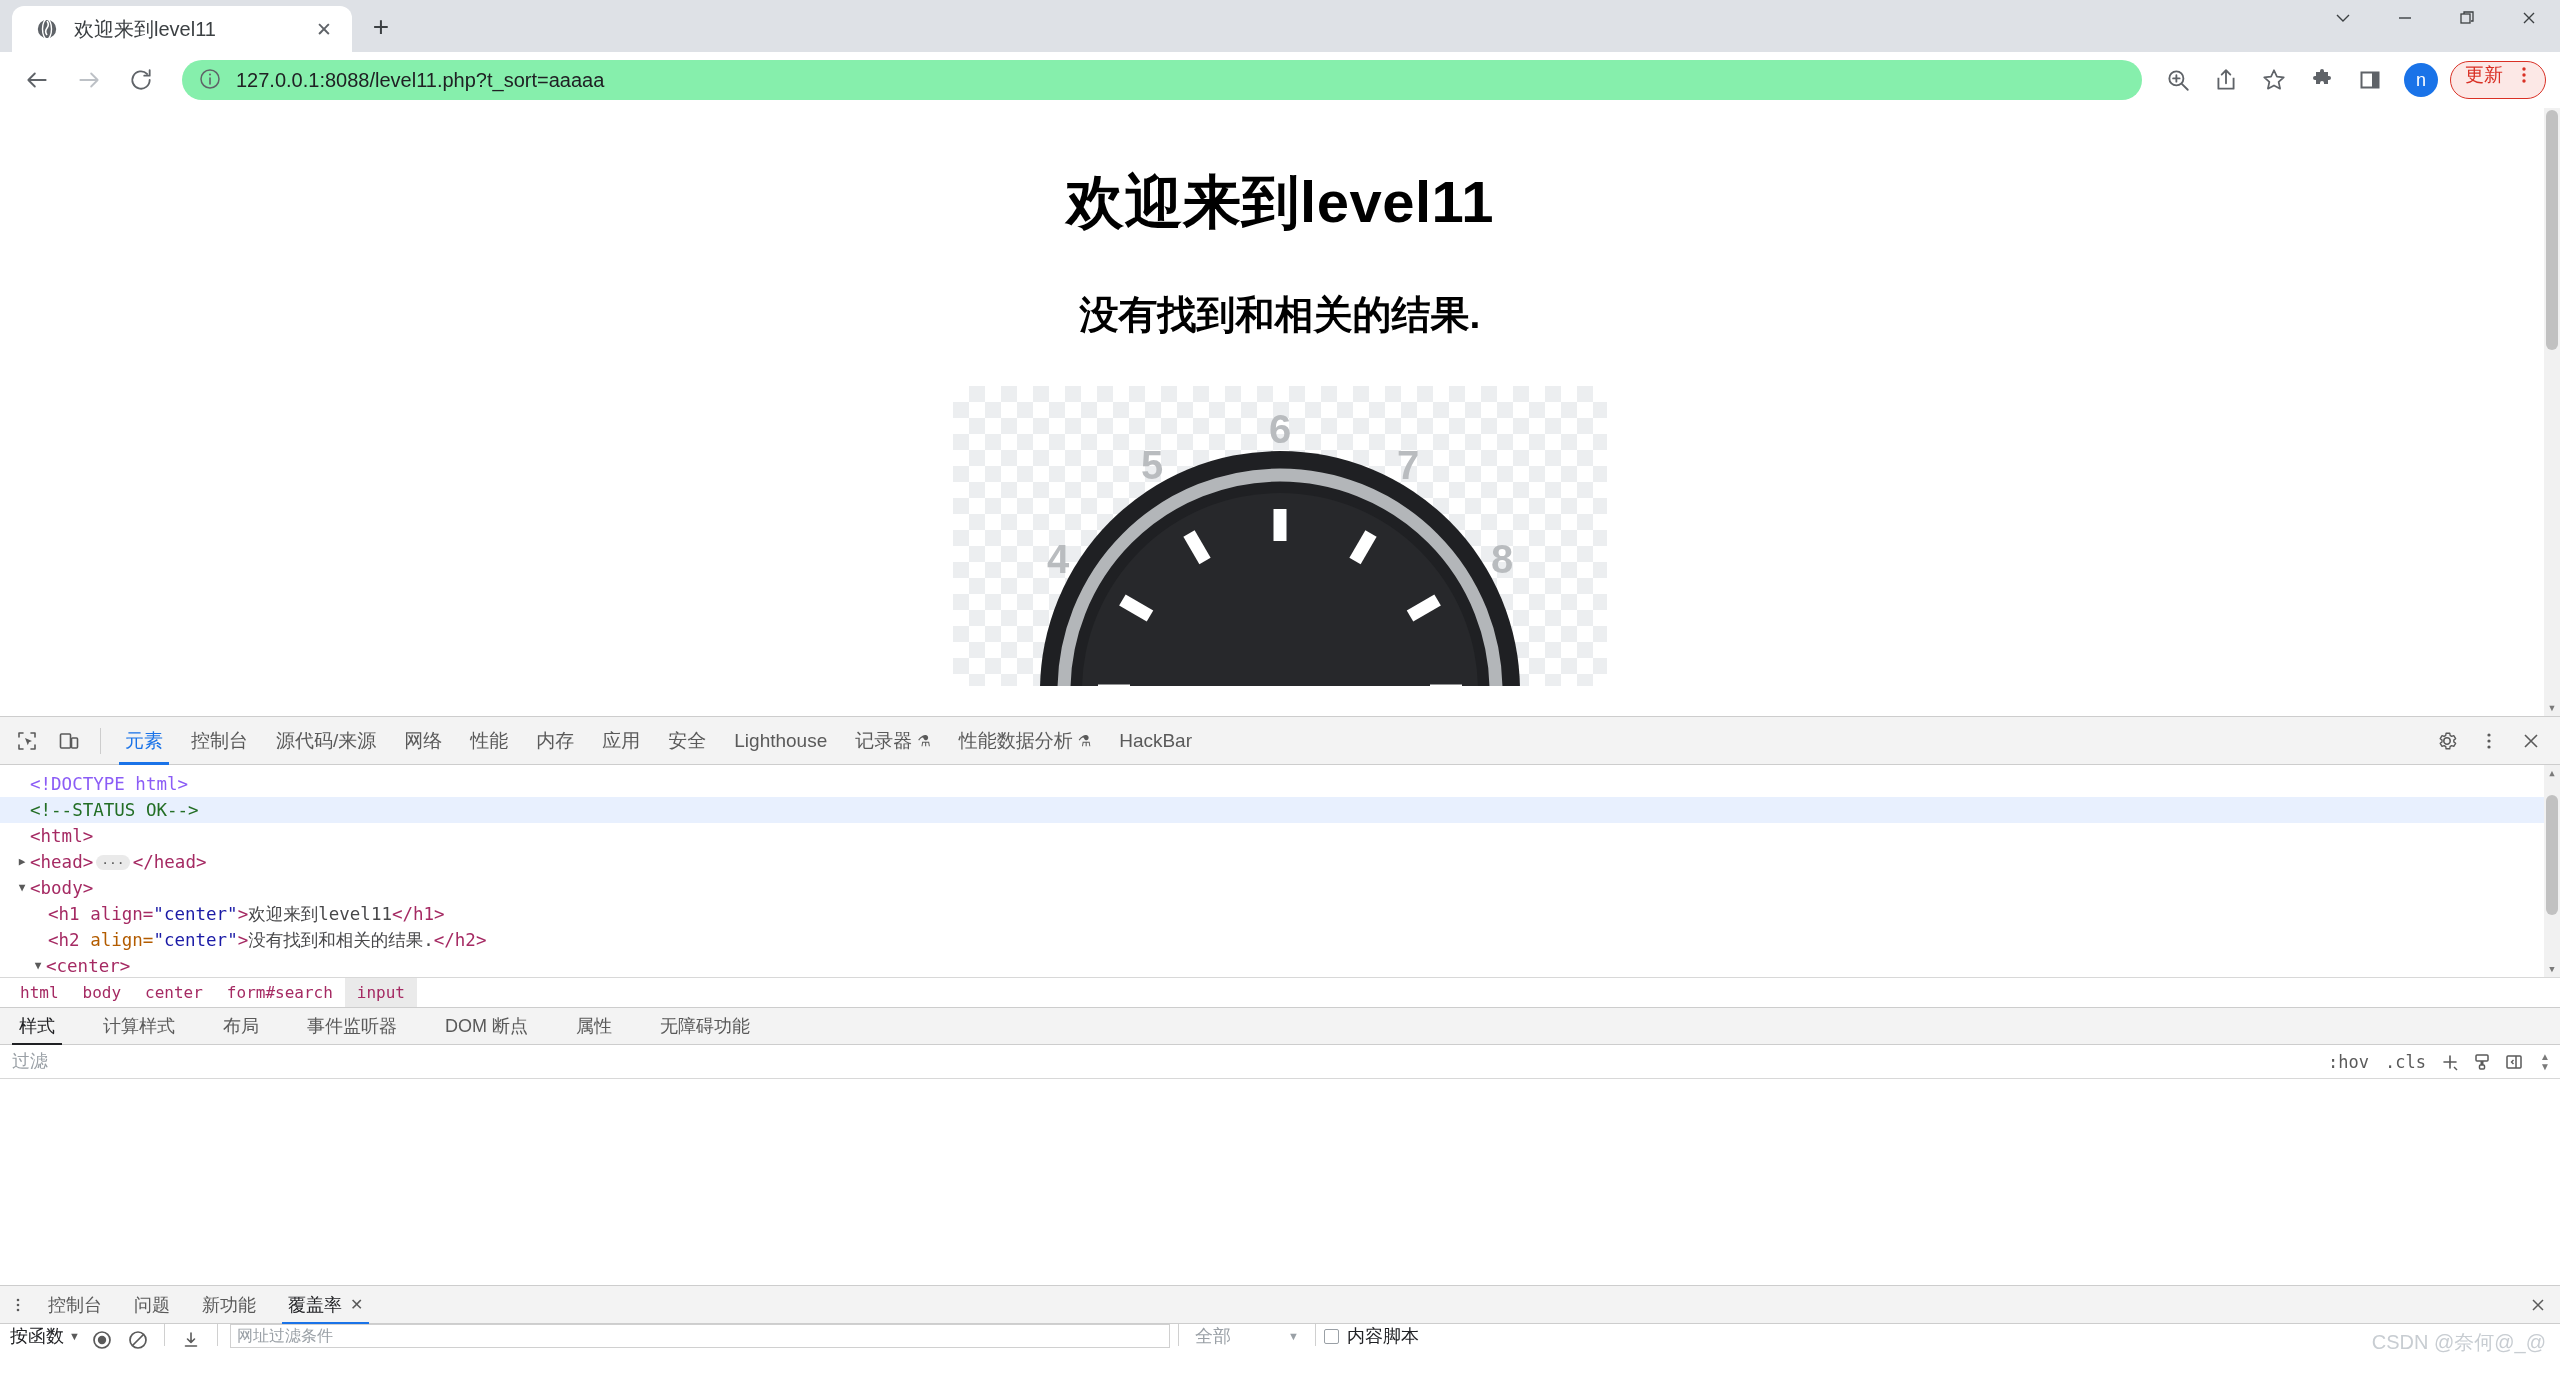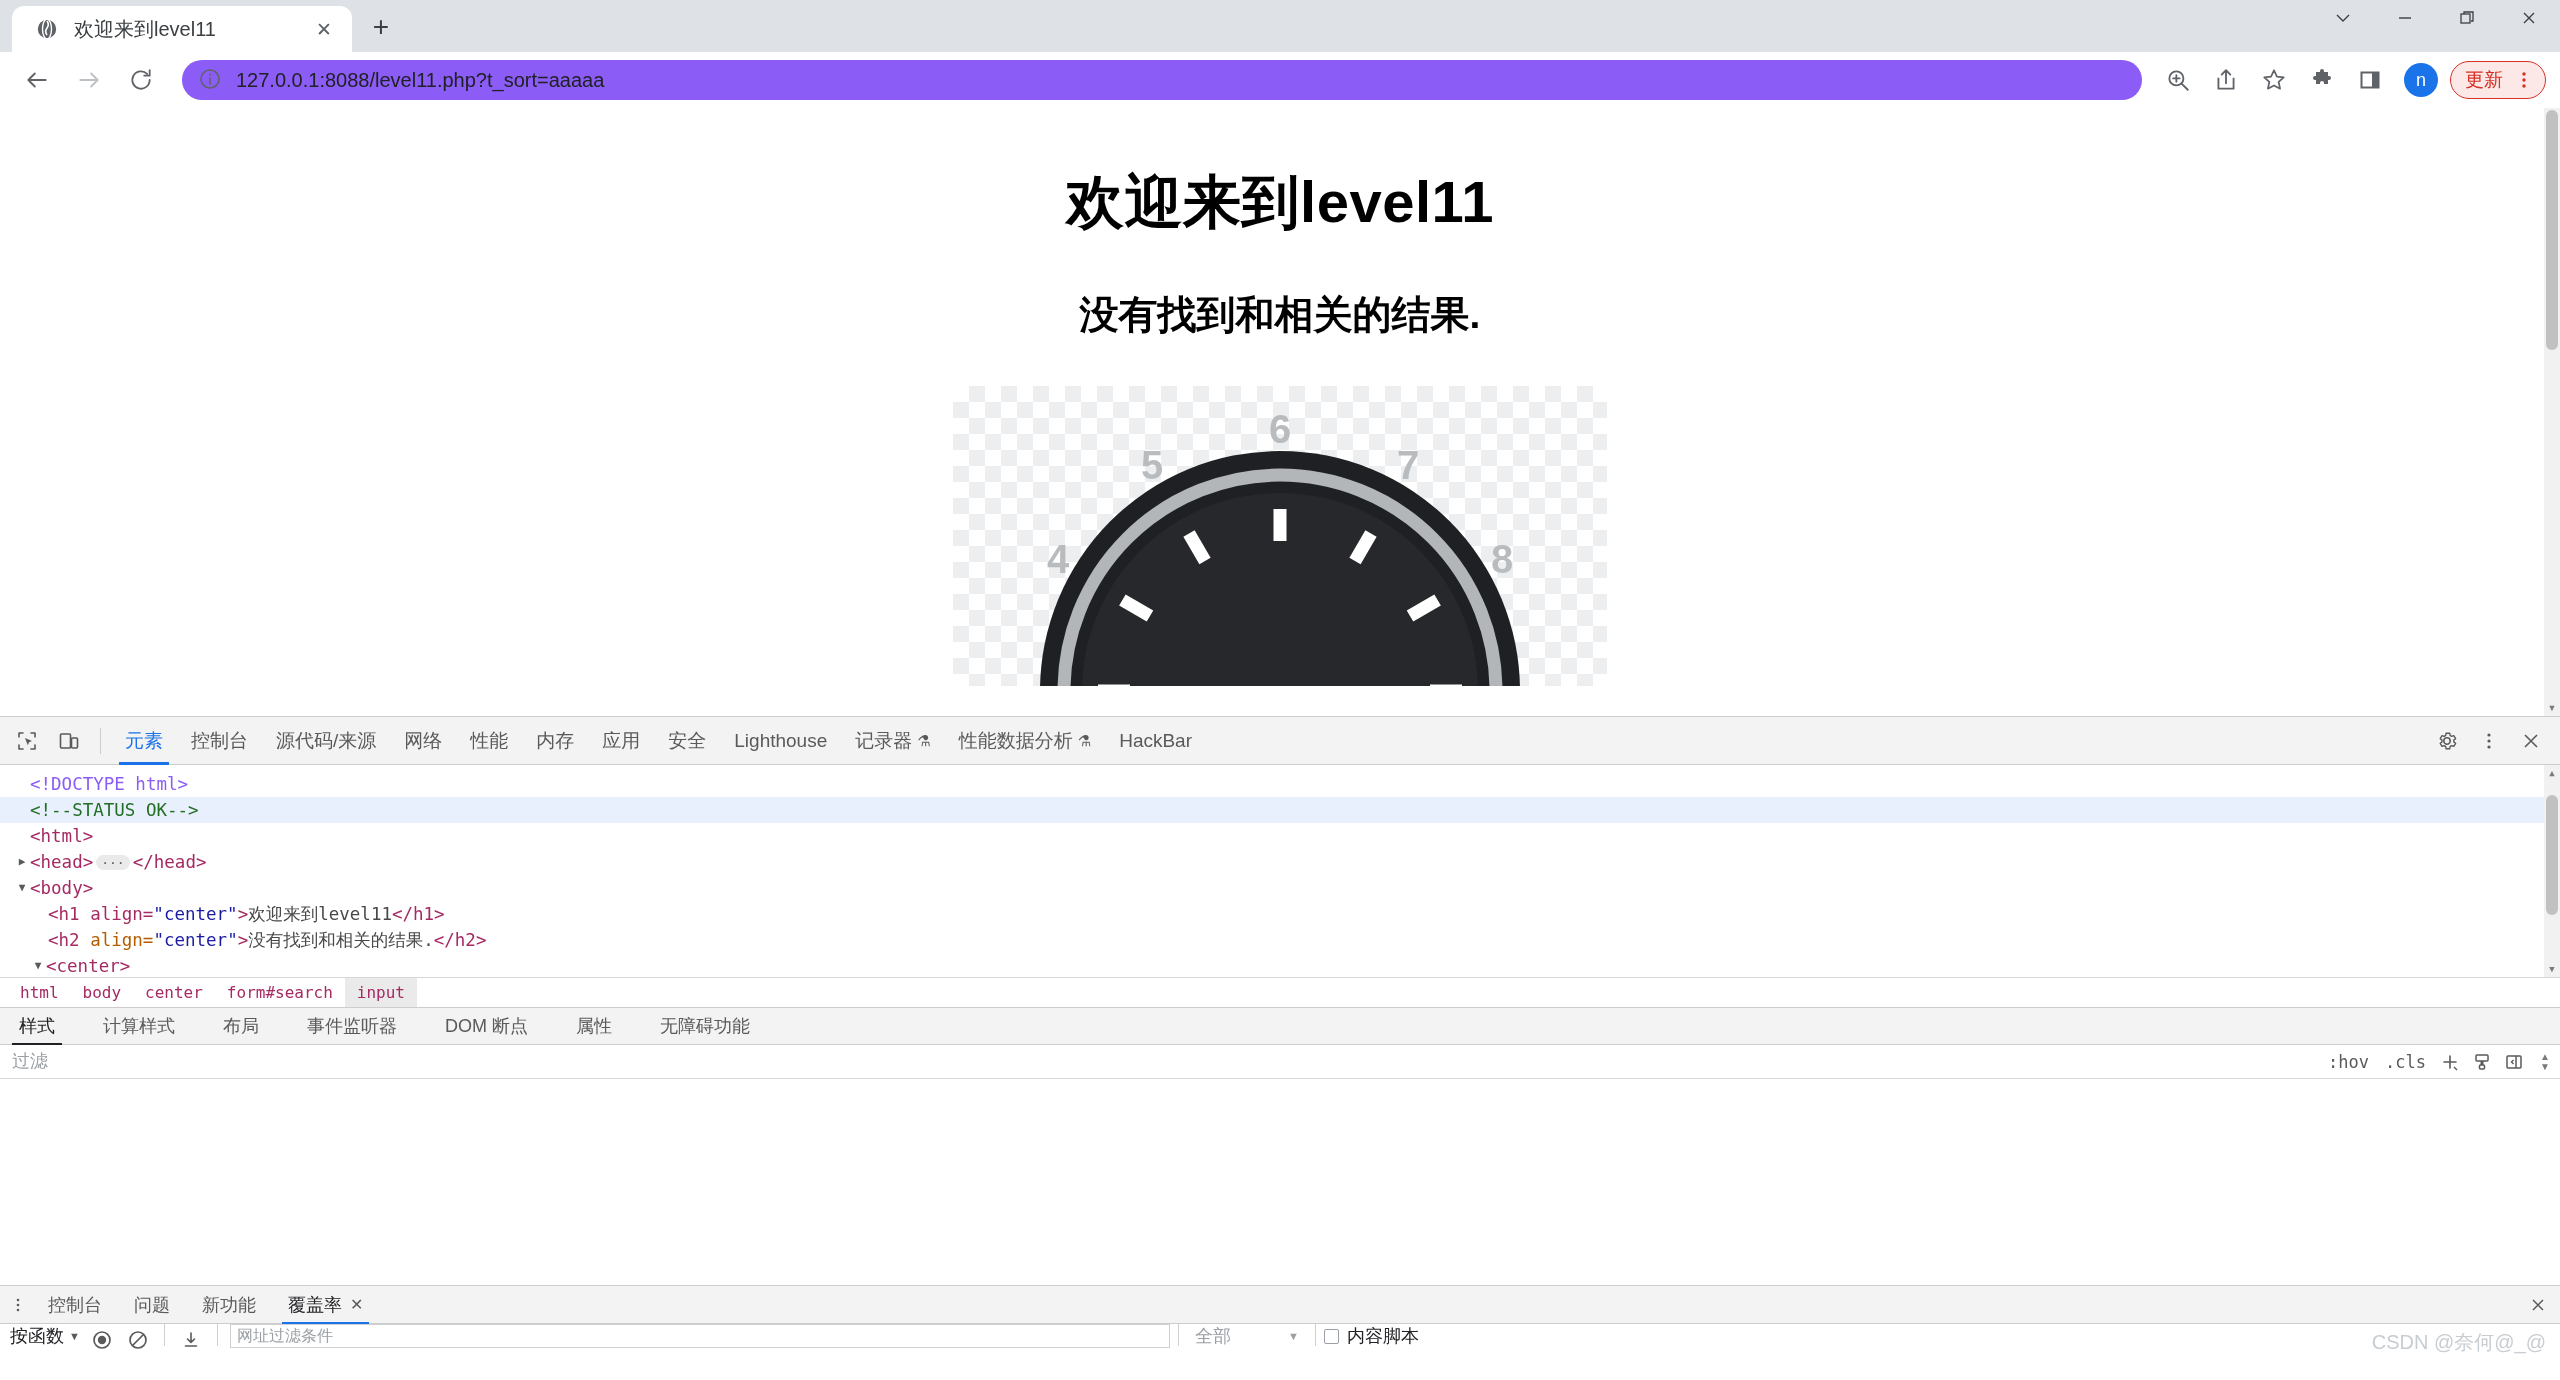--- a/index.html
+++ b/index.html
@@ -54,39 +54,39 @@
     height: 56px; background: #fff; display: flex; align-items: center;
     padding: 0 14px; flex: none;
   }
   .navbtn {
     width: 46px; height: 46px; margin-right: 6px;
     display: flex; align-items: center; justify-content: center;
     color: #5f6368;
   }
   .navbtn.disabled { color: #bdc1c6; }
   .omnibox {
-    flex: 1; height: 40px; background: #8b5cf6; border-radius: 20px;
+    flex: 1; height: 40px; background: #86efac; border-radius: 20px;
     display: flex; align-items: center; padding: 0 16px; margin: 0 12px;
     max-width: 1995px;
   }
   .omni-info { width: 26px; height: 26px; flex: none; margin-right: 12px; color: #5f6368; }
   .omni-url { font-size: 20px; color: #202124; white-space: nowrap; }
   .tb-icons { display: flex; align-items: center; }
   .tb-icon {
     width: 44px; height: 44px; display: flex;
     align-items: center; justify-content: center; color: #5f6368;
     margin: 0 2px;
   }
   .avatar {
     width: 34px; height: 34px; border-radius: 50%; background: #1a73e8;
     color: #fff; font-size: 18px; display: flex; align-items: center;
     justify-content: center; margin: 0 10px;
   }
   .updatebtn {
-    display: flex; align-items: center; height: 38px;
+    display: flex; height: 38px;
     border: 1.5px solid #d93025; border-radius: 19px;
     background: #fce8e6; padding: 0 6px 0 14px; margin-left: 2px;
   }
   .updatebtn .ut { font-size: 19px; color: #d93025; margin-right: 6px; }
 
   
   .viewport {
     height: 608px; background: #fff; position: relative;
     overflow: hidden; flex: none;
   }

